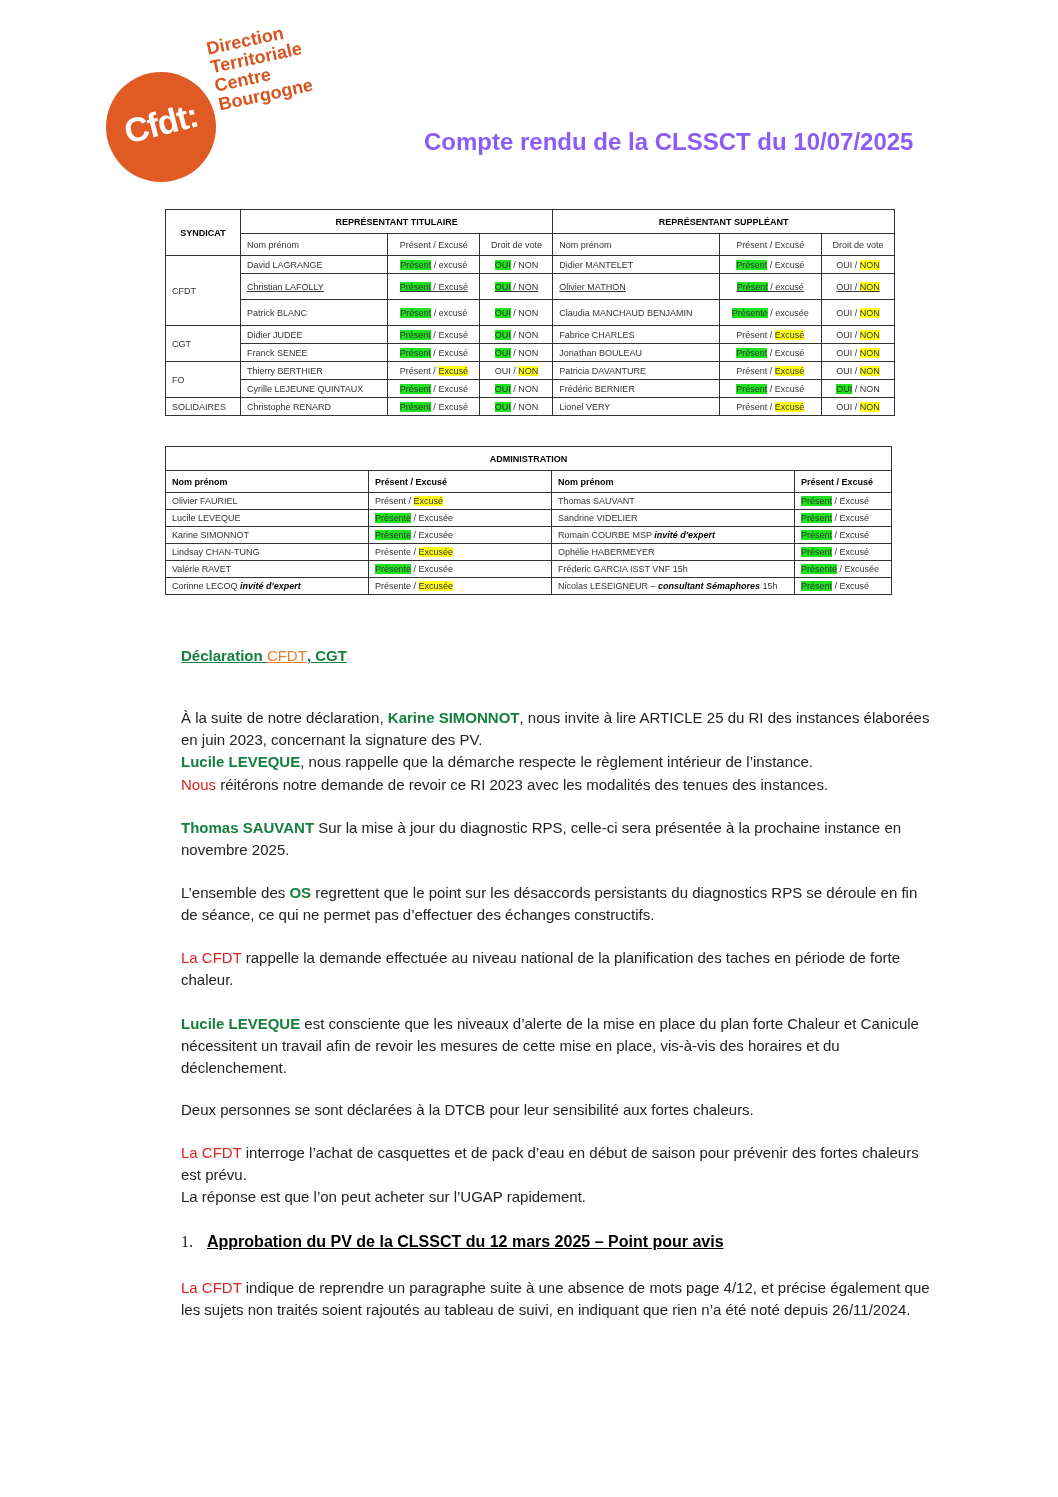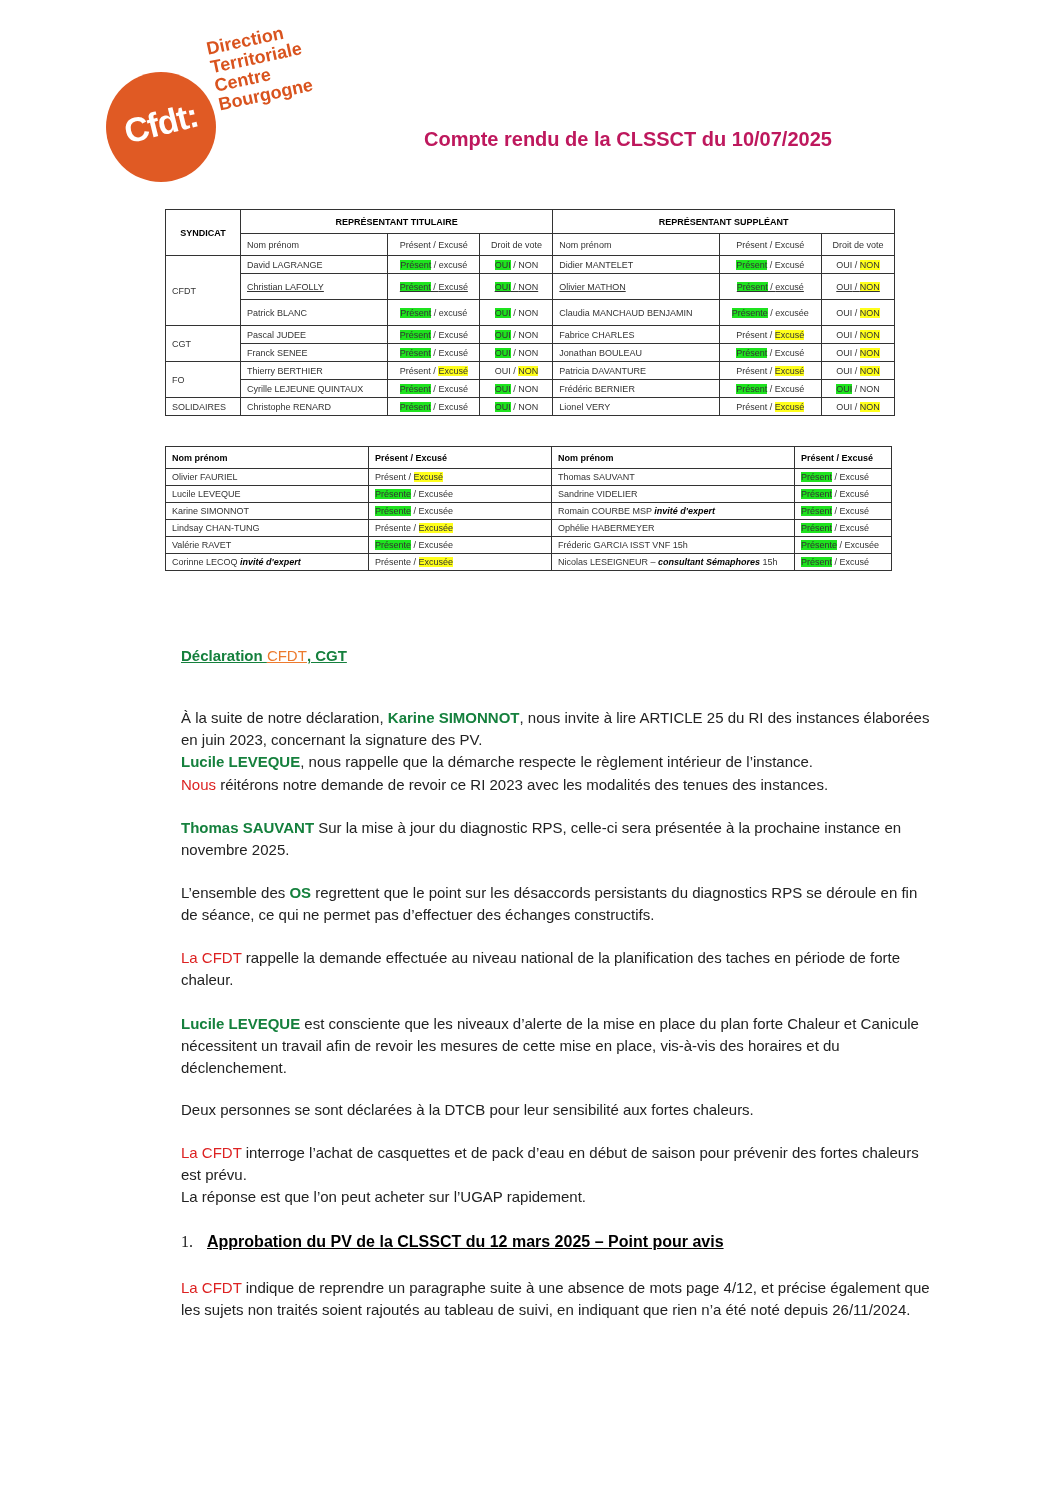--- a/index.html
+++ b/index.html
@@ -1,20 +1,20 @@
 <!DOCTYPE html>
 <html><head>
 <meta charset="utf-8">
 <style>
   html,body{margin:0;padding:0;background:#fff;}
   body{width:1058px;height:1497px;position:relative;font-family:"Liberation Sans",sans-serif;color:#222;overflow:hidden;}
   .logo{position:absolute;left:106px;top:72px;width:110px;height:110px;border-radius:50%;background:#e05a24;}
   .logo-text{position:absolute;left:0;top:32px;width:110px;text-align:center;color:#fff;font-weight:bold;font-size:34px;transform:rotate(-14deg);letter-spacing:-1px;}
   .logo-sub{position:absolute;left:205px;top:40px;color:#d9531e;font-weight:bold;font-size:18px;line-height:19px;transform:rotate(-12deg);transform-origin:left top;}
-  .title{position:absolute;left:424px;top:128px;font-size:20px;font-weight:bold;color:#be185d;}
+  .title{position:absolute;left:424px;top:128px;font-size:24px;font-weight:bold;color:#8b5cf6;}
   table{border-collapse:collapse;position:absolute;font-size:9px;color:#333;}
   td,th{border:1px solid #333;padding:0 6px;height:16px;}
   .t1{left:165px;top:209px;width:730px;}
   .t2{left:165px;top:446px;width:727px;}
   .hdr{font-weight:bold;text-align:center;font-size:9px;color:#000;}
   .c{text-align:center;}
   .g{background:#1ee31e;}
   .y{background:#ffff1a;}
   .bold{font-weight:bold;color:#000;}
   .bi{font-weight:bold;font-style:italic;color:#000;}
@@ -75,21 +75,21 @@
       <tr style="height: 26px;">
         <td>Patrick BLANC</td>
         <td class="c"><span class="g">Présent</span> / <span class="">excusé</span></td>
         <td class="c"><span class="g">OUI</span> / <span class="">NON</span></td>
         <td>Claudia MANCHAUD BENJAMIN</td>
         <td class="c"><span class="g">Présente</span> / <span class="">excusée</span></td>
         <td class="c"><span class="">OUI</span> / <span class="y">NON</span></td>
       </tr>
       <tr style="height: 18px;">
         <td rowspan="2">CGT</td>
-        <td>Pascal JUDEE</td>
+        <td>Didier JUDEE</td>
         <td class="c"><span class="g">Présent</span> / <span class="">Excusé</span></td>
         <td class="c"><span class="g">OUI</span> / <span class="">NON</span></td>
         <td>Fabrice CHARLES</td>
         <td class="c"><span class="">Présent</span> / <span class="y">Excusé</span></td>
         <td class="c"><span class="">OUI</span> / <span class="y">NON</span></td>
       </tr>
       <tr style="height: 18px;">
         <td>Franck SENEE</td>
         <td class="c"><span class="g">Présent</span> / <span class="">Excusé</span></td>
         <td class="c"><span class="g">OUI</span> / <span class="">NON</span></td>
@@ -121,20 +121,23 @@
         <td class="c"><span class="g">OUI</span> / <span class="">NON</span></td>
         <td>Lionel VERY</td>
         <td class="c"><span class="">Présent</span> / <span class="y">Excusé</span></td>
         <td class="c"><span class="">OUI</span> / <span class="y">NON</span></td>
       </tr>
     </tbody>
 </table>
 
 <table class="t2">
   <thead>
+    <tr style="height:24px">
+        <th colspan="4" class="hdr">ADMINISTRATION</th>
+      </tr>
     <tr style="height:22px">
       <td class="bold" style="width:190px">Nom prénom</td>
       <td class="bold" style="width:170px">Présent / Excusé</td>
       <td class="bold" style="width:230px">Nom prénom</td>
       <td class="bold">Présent / Excusé</td>
     </tr>
   </thead>
   <tbody id="admin-body">
       <tr style="height: 17px;">
         <td>Olivier FAURIEL<span class="bi"></span></td>

